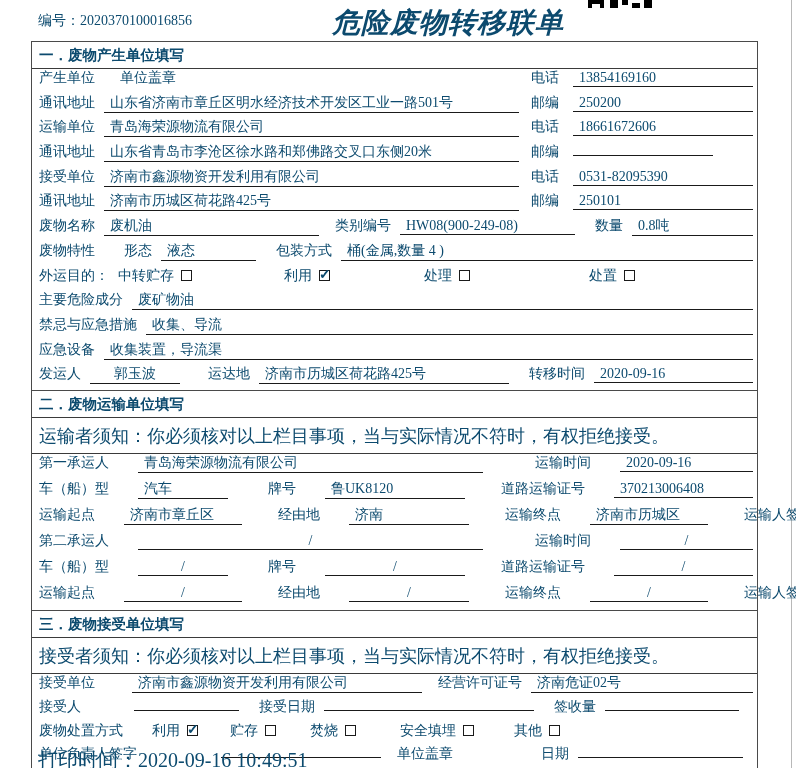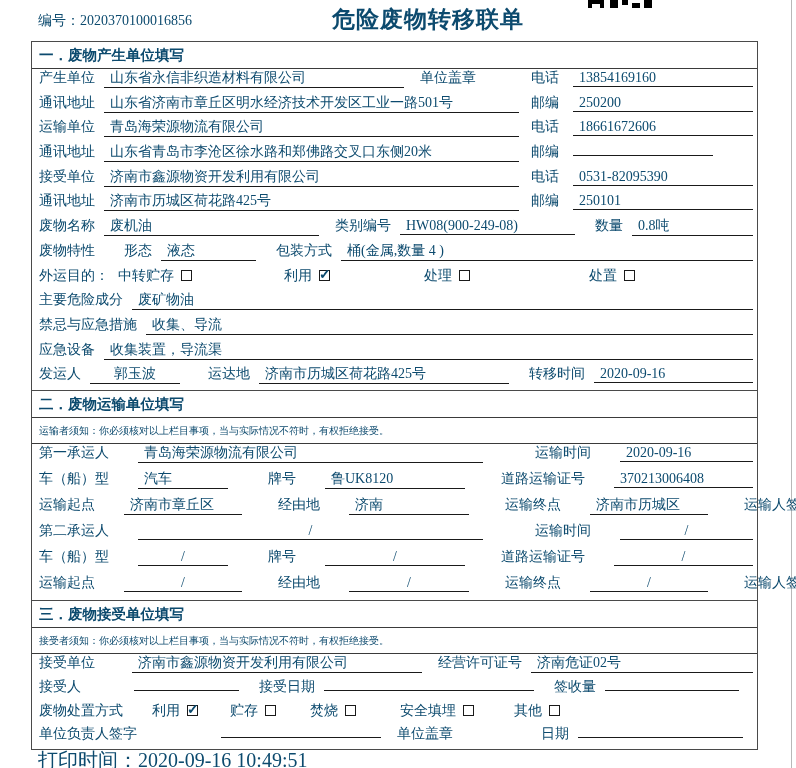--- a/index.html
+++ b/index.html
@@ -5,26 +5,26 @@
   * { margin:0; padding:0; box-sizing:border-box; }
   html,body { background:#ffffff; }
   .page {
     position:relative; width:796px; height:768px; background:#ffffff;
     font-family:"Liberation Serif","DejaVu Serif",serif; color:#0c4a6e;
     overflow:hidden;
   }
   .page-edge { position:absolute; left:791px; top:0; width:1px; height:768px; background:#b8b8b8; }
   .qr { position:absolute; left:588px; top:0; }
   .doc-number { position:absolute; left:38px; top:12px; font-size:14px; }
-  .doc-title { position:absolute; left:332px; top:4px; font-size:23px; font-weight:bold; letter-spacing:1px; }
+  .doc-title { position:absolute; left:332px; top:4px; font-size:28px; font-weight:bold; letter-spacing:1px;font-style:italic; }
   .form { position:absolute; left:31px; top:41px; width:727px; }
   .sec { border:1px solid #4a4a4a; background:#fff; }
   .sec + .sec { margin-top:-1px; }
   .sec-title { font-weight:bold; font-size:14.5px; padding:4px 7px 3px 7px; border-bottom:1px solid #3a3a3a; }
-  .notice { font-size:10px; padding:6px 7px 5px 7px; border-bottom:1px solid #3a3a3a; }
+  .notice { font-size:18px; padding:6px 7px 5px 7px; border-bottom:1px solid #3a3a3a; }
   .row { display:flex; align-items:baseline; padding:0 4px 0 7px; font-size:14px; white-space:nowrap; }
   .s1 .row { height:24.7px; }
   .s2 .row { height:26px;gap:20px; }
   .s3 .row { height:23.8px; }
   .lbl { flex:0 0 auto; margin-right:9px; }
   .val { border-bottom:1px solid #1a1a1a; padding:0 6px; min-width:36px; flex:0 0 auto; }
   .c { text-align:center; }
   .grow { flex:1 1 auto; }
   .plain { flex:0 0 auto; }
   .rgroup { margin-left:auto; width:222px; display:flex; align-items:baseline; flex:0 0 auto; }
@@ -61,21 +61,20 @@
   <div class="doc-number"><span>编号：</span><span>2020370100016856</span></div>
   <h1 class="doc-title">危险废物转移联单</h1>
 
   <div class="form">
 
     <section class="sec s1">
       <div class="sec-title">一．废物产生单位填写</div>
 
       <div class="row">
         <span class="lbl">产生单位</span>
-        <span class="val w300">山东省永信非织造材料有限公司</span>
         <span class="plain ml16">单位盖章</span>
         <span class="rgroup">
           <span class="lbl">电话</span>
           <span class="val">13854169160</span>
         </span>
       </div>
 
       <div class="row">
         <span class="lbl">通讯地址</span>
         <span class="val grow" style="margin-right:12px">山东省济南市章丘区明水经济技术开发区工业一路501号</span>

